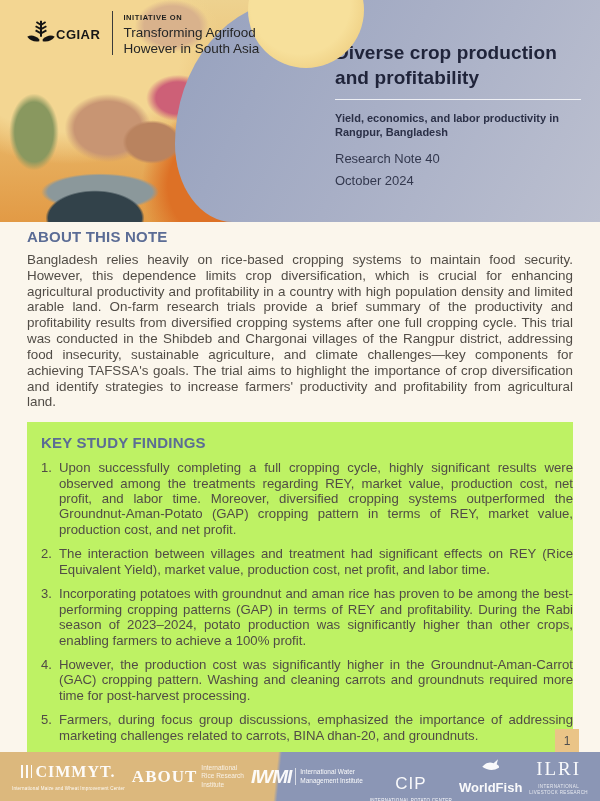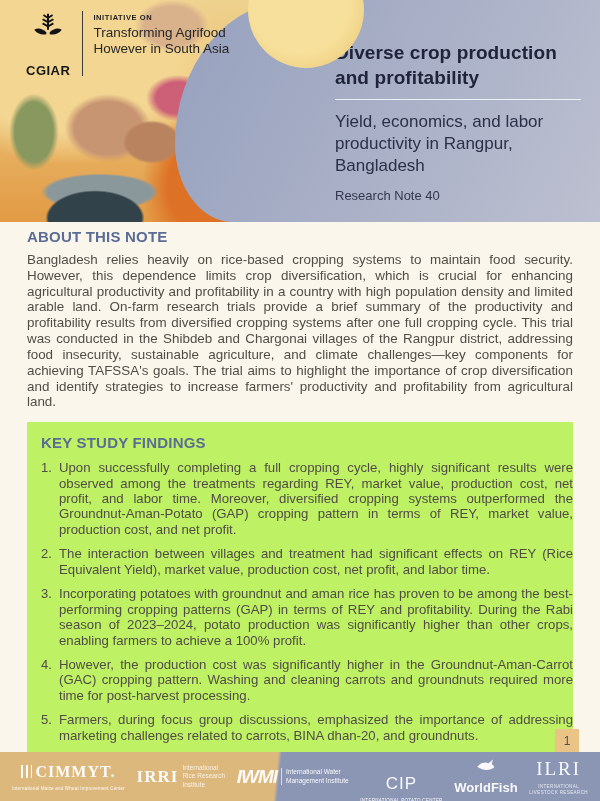--- a/index.html
+++ b/index.html
@@ -22,26 +22,26 @@
       radial-gradient(200px 140px at 70px 55px, #f3d692 0 55%, rgba(243,214,146,0) 78%),
       linear-gradient(180deg,#eed28f 0%,#e9b869 55%,#e29a45 100%);}
   .hero-blob{position:absolute;left:248px;top:-48px;width:116px;height:116px;border-radius:50%;z-index:3;
     background:radial-gradient(circle at 45% 45%, #f7e09b 0 55%, #efd084 78%, rgba(239,208,132,0) 100%);}
   .hero-panel{position:absolute;top:0;bottom:0;left:175px;right:0;z-index:2;
     background:linear-gradient(118deg,#96a1be 0%,#a8afc6 48%,#bcc0d0 100%);
     border-top-left-radius:145px 175px;border-bottom-left-radius:70px 95px;}
   .panel-inner{padding:40px 18px 0 160px;}
   .panel-title{font-size:19px;font-weight:700;color:#20243a;line-height:1.32;letter-spacing:.1px;}
   .panel-rule{width:246px;height:1px;background:rgba(255,255,255,.8);margin:9px 0 11px 0;}
-  .panel-subtitle{font-size:17px;font-weight:400;color:#2b3047;line-height:1.3;width:250px;}
+  .panel-subtitle{font-size:11px;font-weight:700;color:#2b3047;line-height:1.3;width:250px;}
   .panel-meta{font-size:13px;color:#33384e;margin-top:11px;}
   .panel-meta + .panel-meta{margin-top:7px;}
 
   .logo-block{position:absolute;top:9px;left:26px;z-index:4;display:flex;align-items:stretch;}
-  .cgiar{display:flex;flex-direction:column;align-items:center;justify-content:space-between;padding-top:3px;gap:19px;}
+  .cgiar{display:flex;flex-direction:row;align-items:center;justify-content:space-between;padding-top:3px;}
   .cgiar-word{font-size:13px;font-weight:800;color:#161616;letter-spacing:.5px;margin-top:1px;}
   .logo-divider{width:1px;background:#3a3a3a;margin:2px 10px 2px 12px;}
   .initiative{padding-top:4px;}
   .initiative-kicker{font-size:7.5px;font-weight:800;color:#1d1d1d;letter-spacing:.6px;}
   .initiative-name{font-size:13.5px;color:#262626;line-height:1.18;margin-top:3px;width:150px;}
 
   
   .content{position:absolute;left:27px;right:27px;top:216px;}
   .section-heading{font-size:15px;font-weight:700;color:#5b6c95;letter-spacing:.2px;margin:12px 0 7px 0;}
   .about-body{font-size:13.4px;line-height:1.18;color:#514c46;text-align:justify;}
@@ -86,20 +86,21 @@
   <div class="hero">
     <div class="hero-photo"></div>
     <div class="hero-blob"></div>
 
     <div class="hero-panel">
       <div class="panel-inner">
         <div class="panel-title">Diverse crop production and profitability</div>
         <div class="panel-rule"></div>
         <div class="panel-subtitle">Yield, economics, and labor productivity in Rangpur, Bangladesh</div>
         <div class="panel-meta">Research Note 40</div>
+        <div class="panel-meta">October 2024</div>
       </div>
     </div>
 
     <div class="logo-block">
       <div class="cgiar">
         <span>
           <svg width="30" height="27" viewBox="0 0 36 32">
             <path d="M18 2 V21" stroke="#141414" stroke-width="2.4" fill="none"></path>
             <path d="M18 7 L12.5 3.5 M18 7 L23.5 3.5 M18 12 L11.5 8.5 M18 12 L24.5 8.5 M18 17 L11.5 13.5 M18 17 L24.5 13.5" stroke="#141414" stroke-width="2.2" fill="none"></path>
             <path d="M16 24 Q8 17 1.5 21 Q6.5 28 16 26.5 Z" fill="#141414"></path>
@@ -156,21 +157,21 @@
     <div class="flogo stack">
       <div class="cimmyt-main">
         <span class="cimmyt-bars"></span>
         <span class="cimmyt-word">CIMMYT.</span>
       </div>
       <div class="logo-tagline">International Maize and Wheat Improvement Center</div>
     </div>
 
 
     <div class="flogo">
-      <span class="irri-word">IRRI</span>
+      <span class="irri-word">ABOUT</span>
       <div class="irri-lines">
         <span>International</span><br>
         <span>Rice Research</span><br>
         <span>Institute</span>
       </div>
     </div>
 
     <div class="flogo">
       <span class="iwmi-word">IWMI</span>
       <div class="iwmi-lines">

